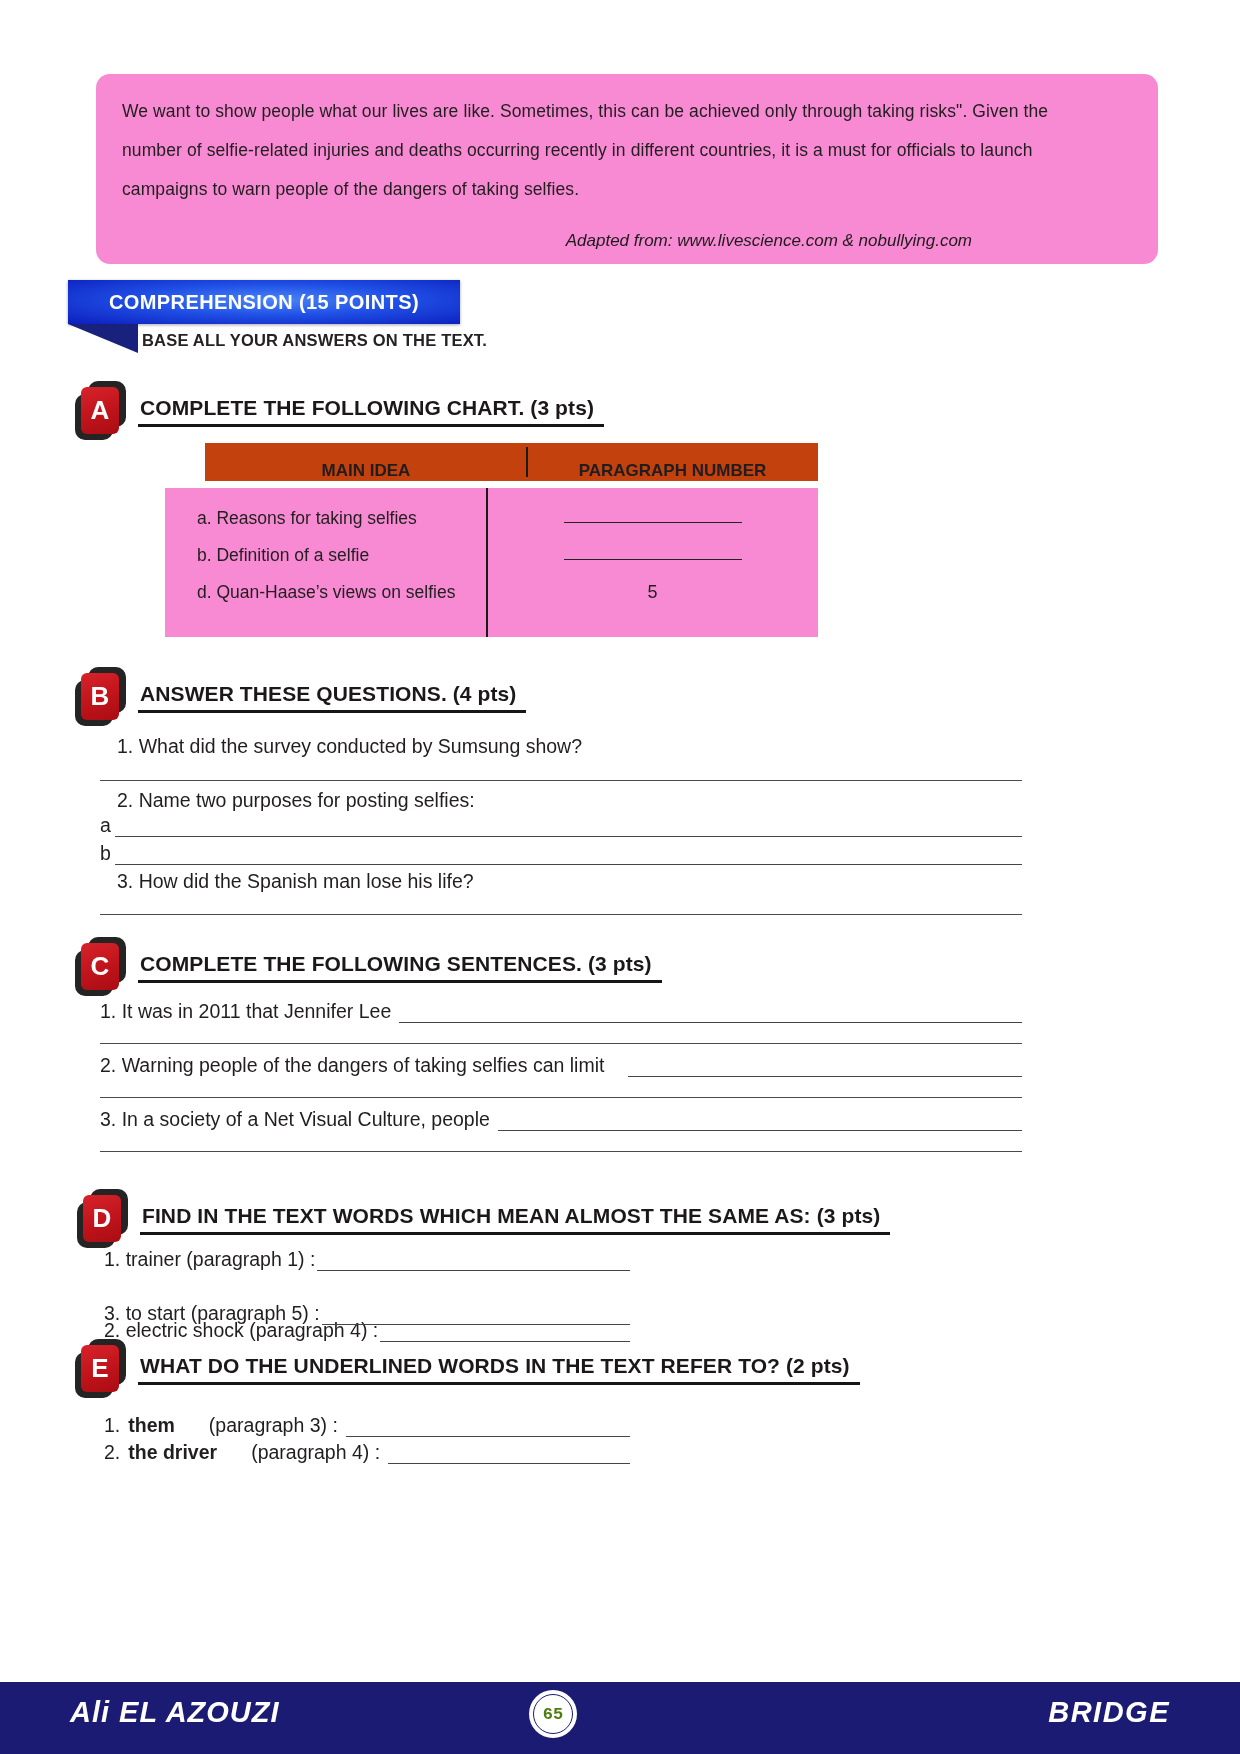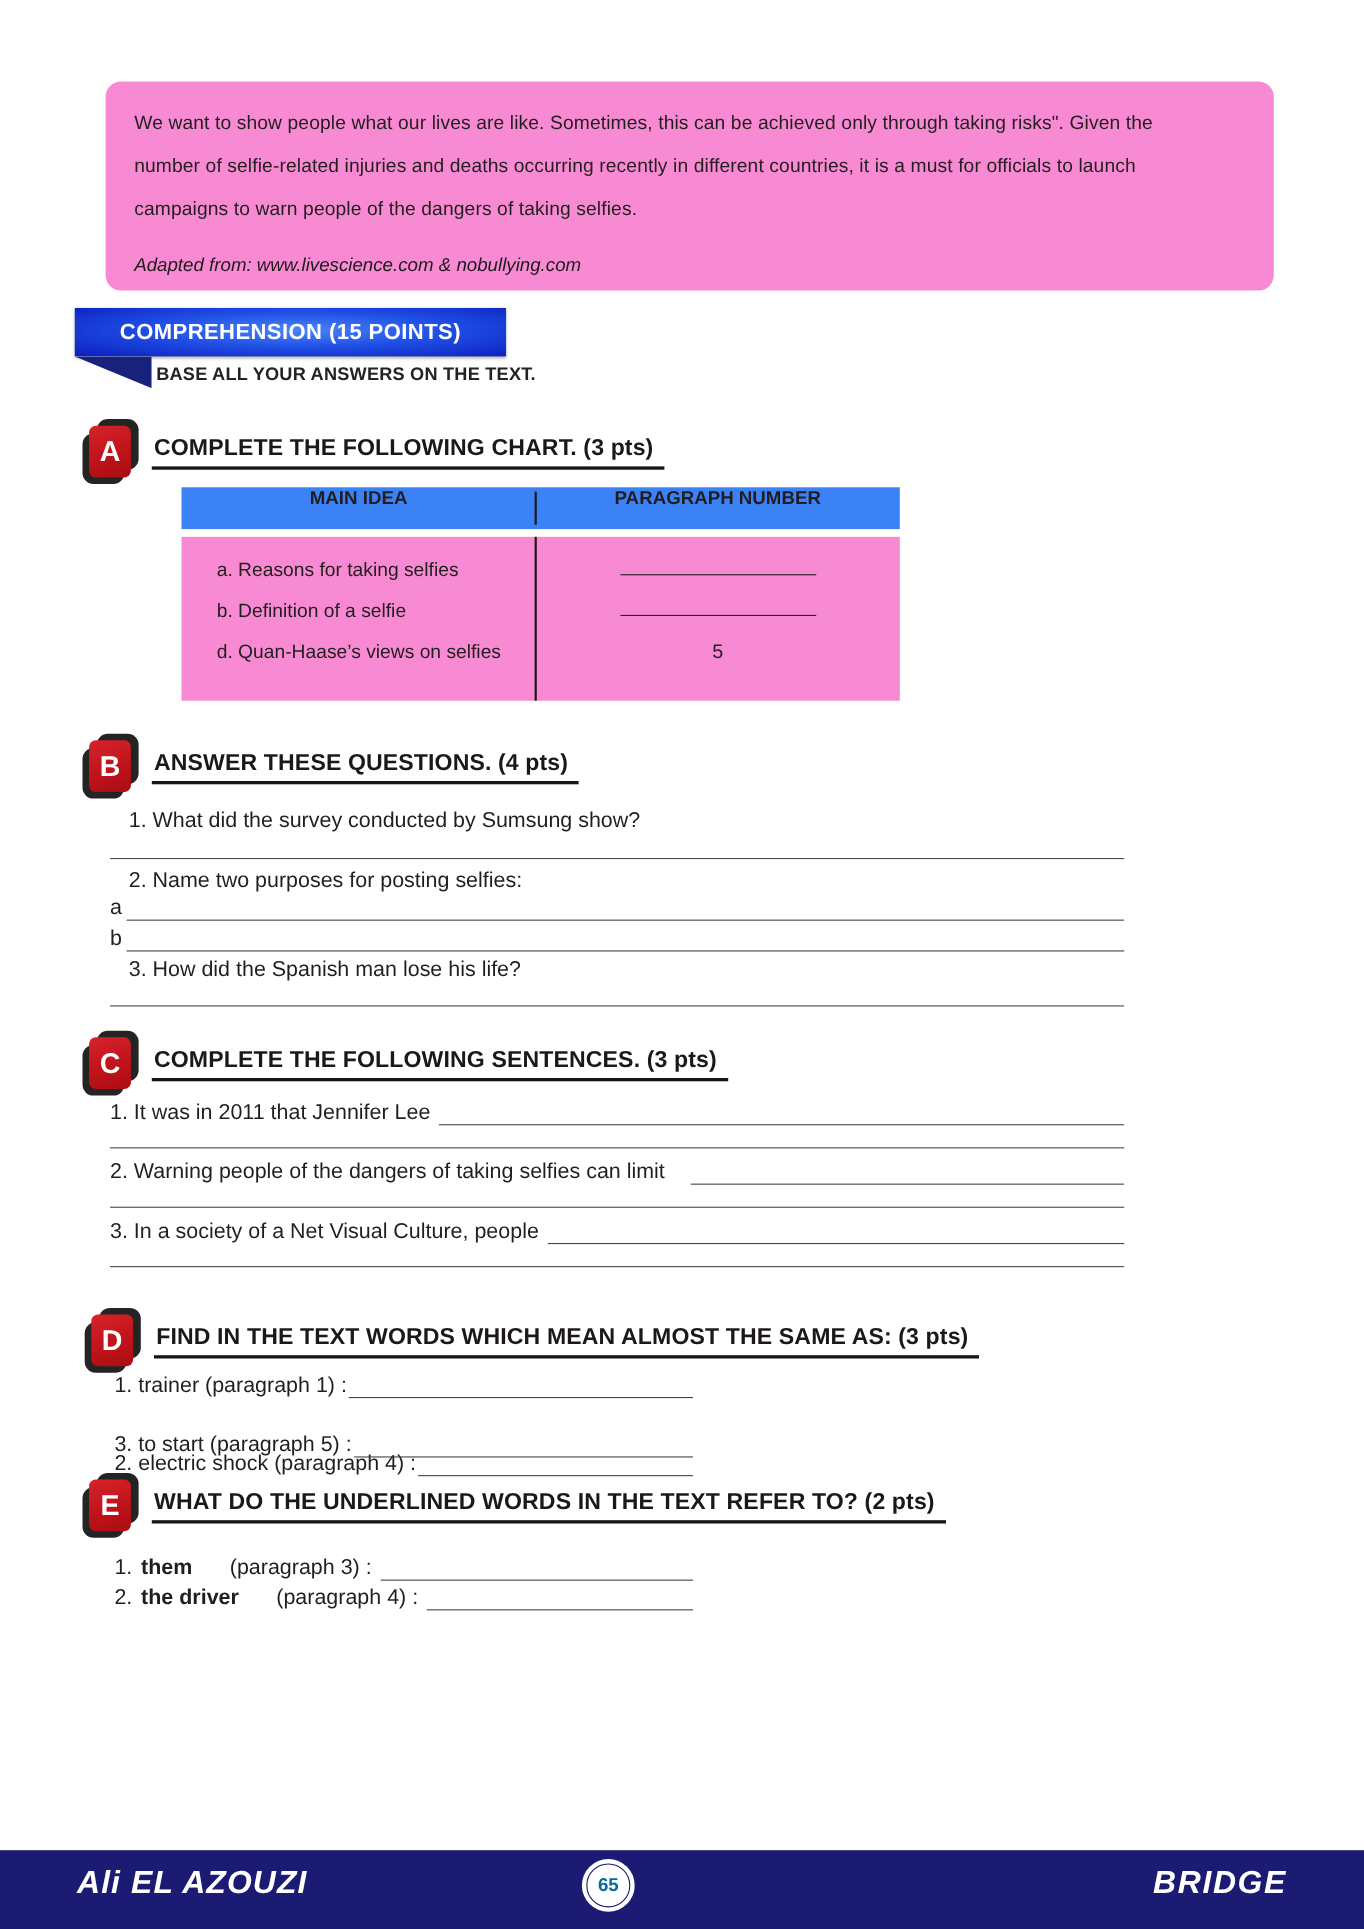--- a/index.html
+++ b/index.html
@@ -10,21 +10,21 @@
     font-family:"Liberation Sans", sans-serif; color:#231f20;
   }
 
   
   .passage-box {
     position:absolute; left:96px; top:74px; width:1062px; height:190px;
     background:#f78ad2; border-radius:14px; padding:18px 28px 12px 26px;
   }
   .passage-line { font-size:17.5px; line-height:39px; color:#221e1f; letter-spacing:.1px; }
   .passage-source {
-    margin-top:22px; padding-right:158px;
+    margin-top:22px; text-align:right; padding-right:158px;
     font-style:italic; font-size:17px; font-weight:500; color:#1e1a1b;
   }
 
   
   .banner {
     position:absolute; left:68px; top:280px; width:392px; height:44px;
     background:radial-gradient(ellipse at 52% 45%, #4a85f7 0%, #2050e6 45%, #0b1dbd 100%);
     display:flex; align-items:center; justify-content:center;
     box-shadow:0 1px 3px rgba(0,0,0,.35);
   }
@@ -60,21 +60,21 @@
   }
   .head-a { left:78px; top:384px; }
   .head-b { left:78px; top:670px; }
   .head-c { left:78px; top:940px; }
   .head-d { left:80px; top:1192px; }
   .head-e { left:78px; top:1342px; }
 
   
   .chart-table { position:absolute; left:165px; top:443px; width:653px; }
   .tbl-header {
-    position:relative; height:38px; background:#3b82f6; display:flex; align-items:flex-start;
+    position:relative; height:38px; background:#c2410c; display:flex; align-items:flex-end;margin-left:40px;
   }
   .tbl-header .hcol1 { width:322px; text-align:center; font-weight:bold; font-size:17px; color:#211d1e; }
   .tbl-header .hcol2 { flex:1; text-align:center; font-weight:bold; font-size:17px; color:#211d1e; }
   .tbl-hdivider { position:absolute; left:321px; top:4px; bottom:4px; width:2px; background:#1a1a1a; }
   .tbl-gap { height:7px; background:#ffffff; }
   .tbl-body { position:relative; background:#f78ad2; padding:12px 0 26px 0; }
   .tbl-bdivider { position:absolute; left:321px; top:0; bottom:0; width:2px; background:#1a1a1a; }
   .tbl-row { height:37px; display:flex; align-items:center; }
   .tbl-cell1 { width:322px; padding-left:32px; font-size:17.5px; color:#221e1f; }
   .tbl-cell2 { flex:1; display:flex; align-items:center; justify-content:center; height:100%; }
@@ -104,21 +104,21 @@
     font-size:29px; font-weight:bold; font-style:italic; letter-spacing:1.5px;
   }
   .footer-page {
     position:absolute; left:529px; top:8px; width:48px; height:48px;
     background:#ffffff; border-radius:50%;
     display:flex; align-items:center; justify-content:center;
   }
   .footer-page-inner {
     width:40px; height:40px; border:1.6px solid #1b1b74; border-radius:50%;
     display:flex; align-items:center; justify-content:center;
-    font-size:17px; font-weight:bold; color:#0369a1;
+    font-size:17px; font-weight:bold; color:#4d7c0f;font-family:Liberation Mono, monospace;
   }
 </style>
 </head>
 <body>
 
 <div class="page">
 
   <div class="passage-box">
     <div class="passage-line">We want to show people what our lives are like. Sometimes, this can be achieved only through taking risks". Given the</div>
     <div class="passage-line">number of selfie-related injuries and deaths occurring recently in different countries, it is a must for officials to launch</div>

